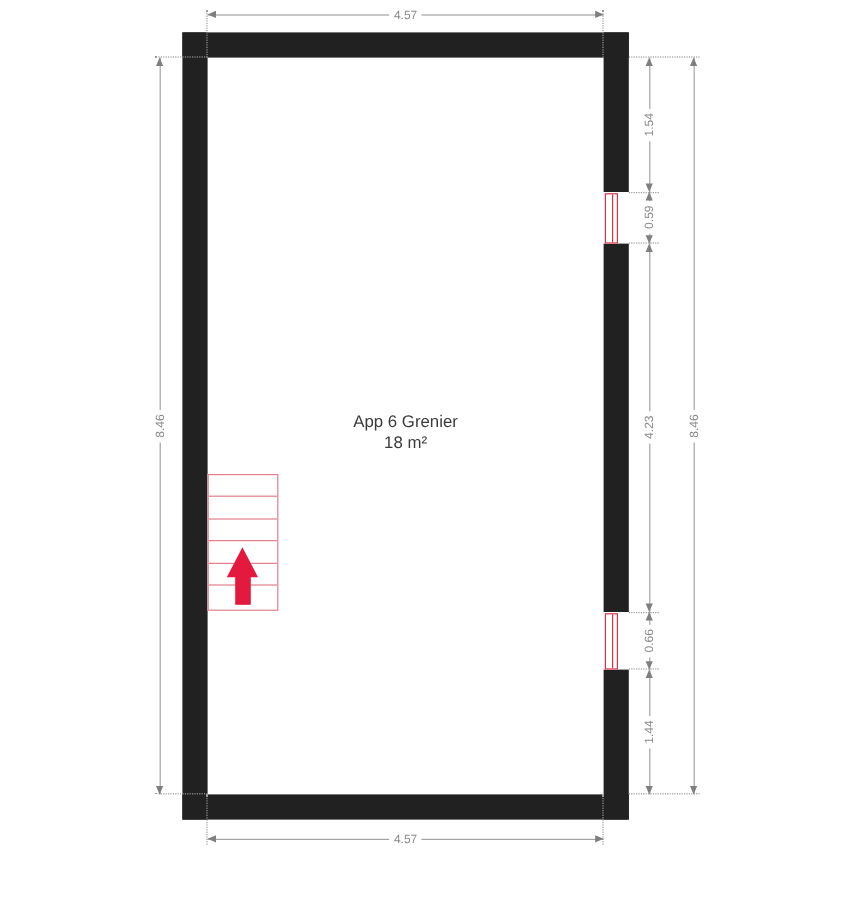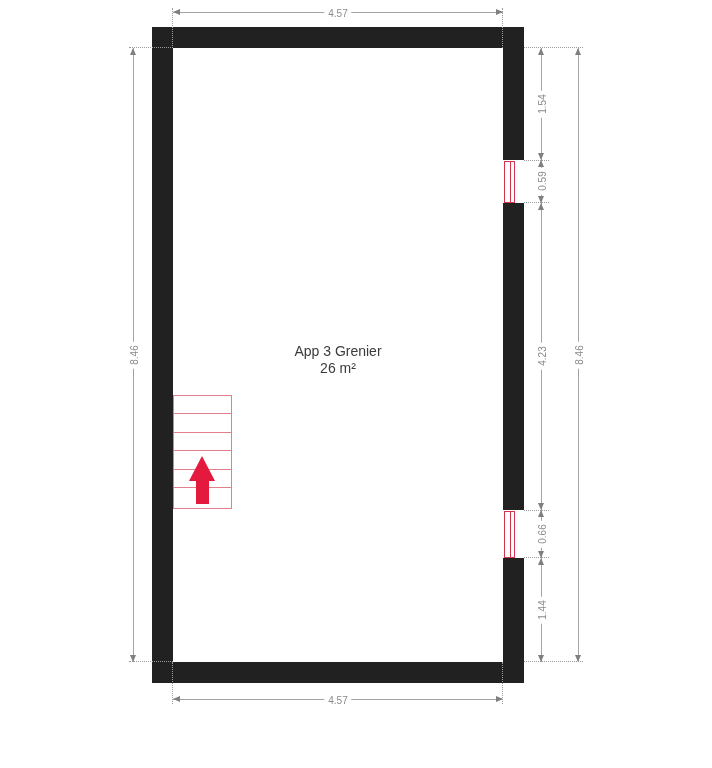--- a/index.html
+++ b/index.html
@@ -60,22 +60,22 @@
     <div class="tread" style="top:17px;"></div>
     <div class="tread" style="top:36px;"></div>
     <div class="tread" style="top:54px;"></div>
     <div class="tread" style="top:73px;"></div>
     <div class="tread" style="top:91px;"></div>
     <div class="stair-arrow-head"></div>
     <div class="stair-arrow-shaft"></div>
   </div>
 
   <div class="room-label">
-    <div>App 3 Grenier</div>
-    <div>26 m²</div>
+    <div>App 6 Grenier</div>
+    <div>18 m²</div>
   </div>
 
   <div class="ext v" style="left:172px;top:8px;height:40px;"></div>
   <div class="ext v" style="left:502px;top:8px;height:40px;"></div>
   <div class="ext v" style="left:172px;top:662px;height:42px;"></div>
   <div class="ext v" style="left:502px;top:662px;height:42px;"></div>
   <div class="ext h" style="left:129px;top:47px;width:44px;"></div>
   <div class="ext h" style="left:129px;top:661px;width:44px;"></div>
   <div class="ext h" style="left:524px;top:47px;width:59px;"></div>
   <div class="ext h" style="left:524px;top:661px;width:59px;"></div>

